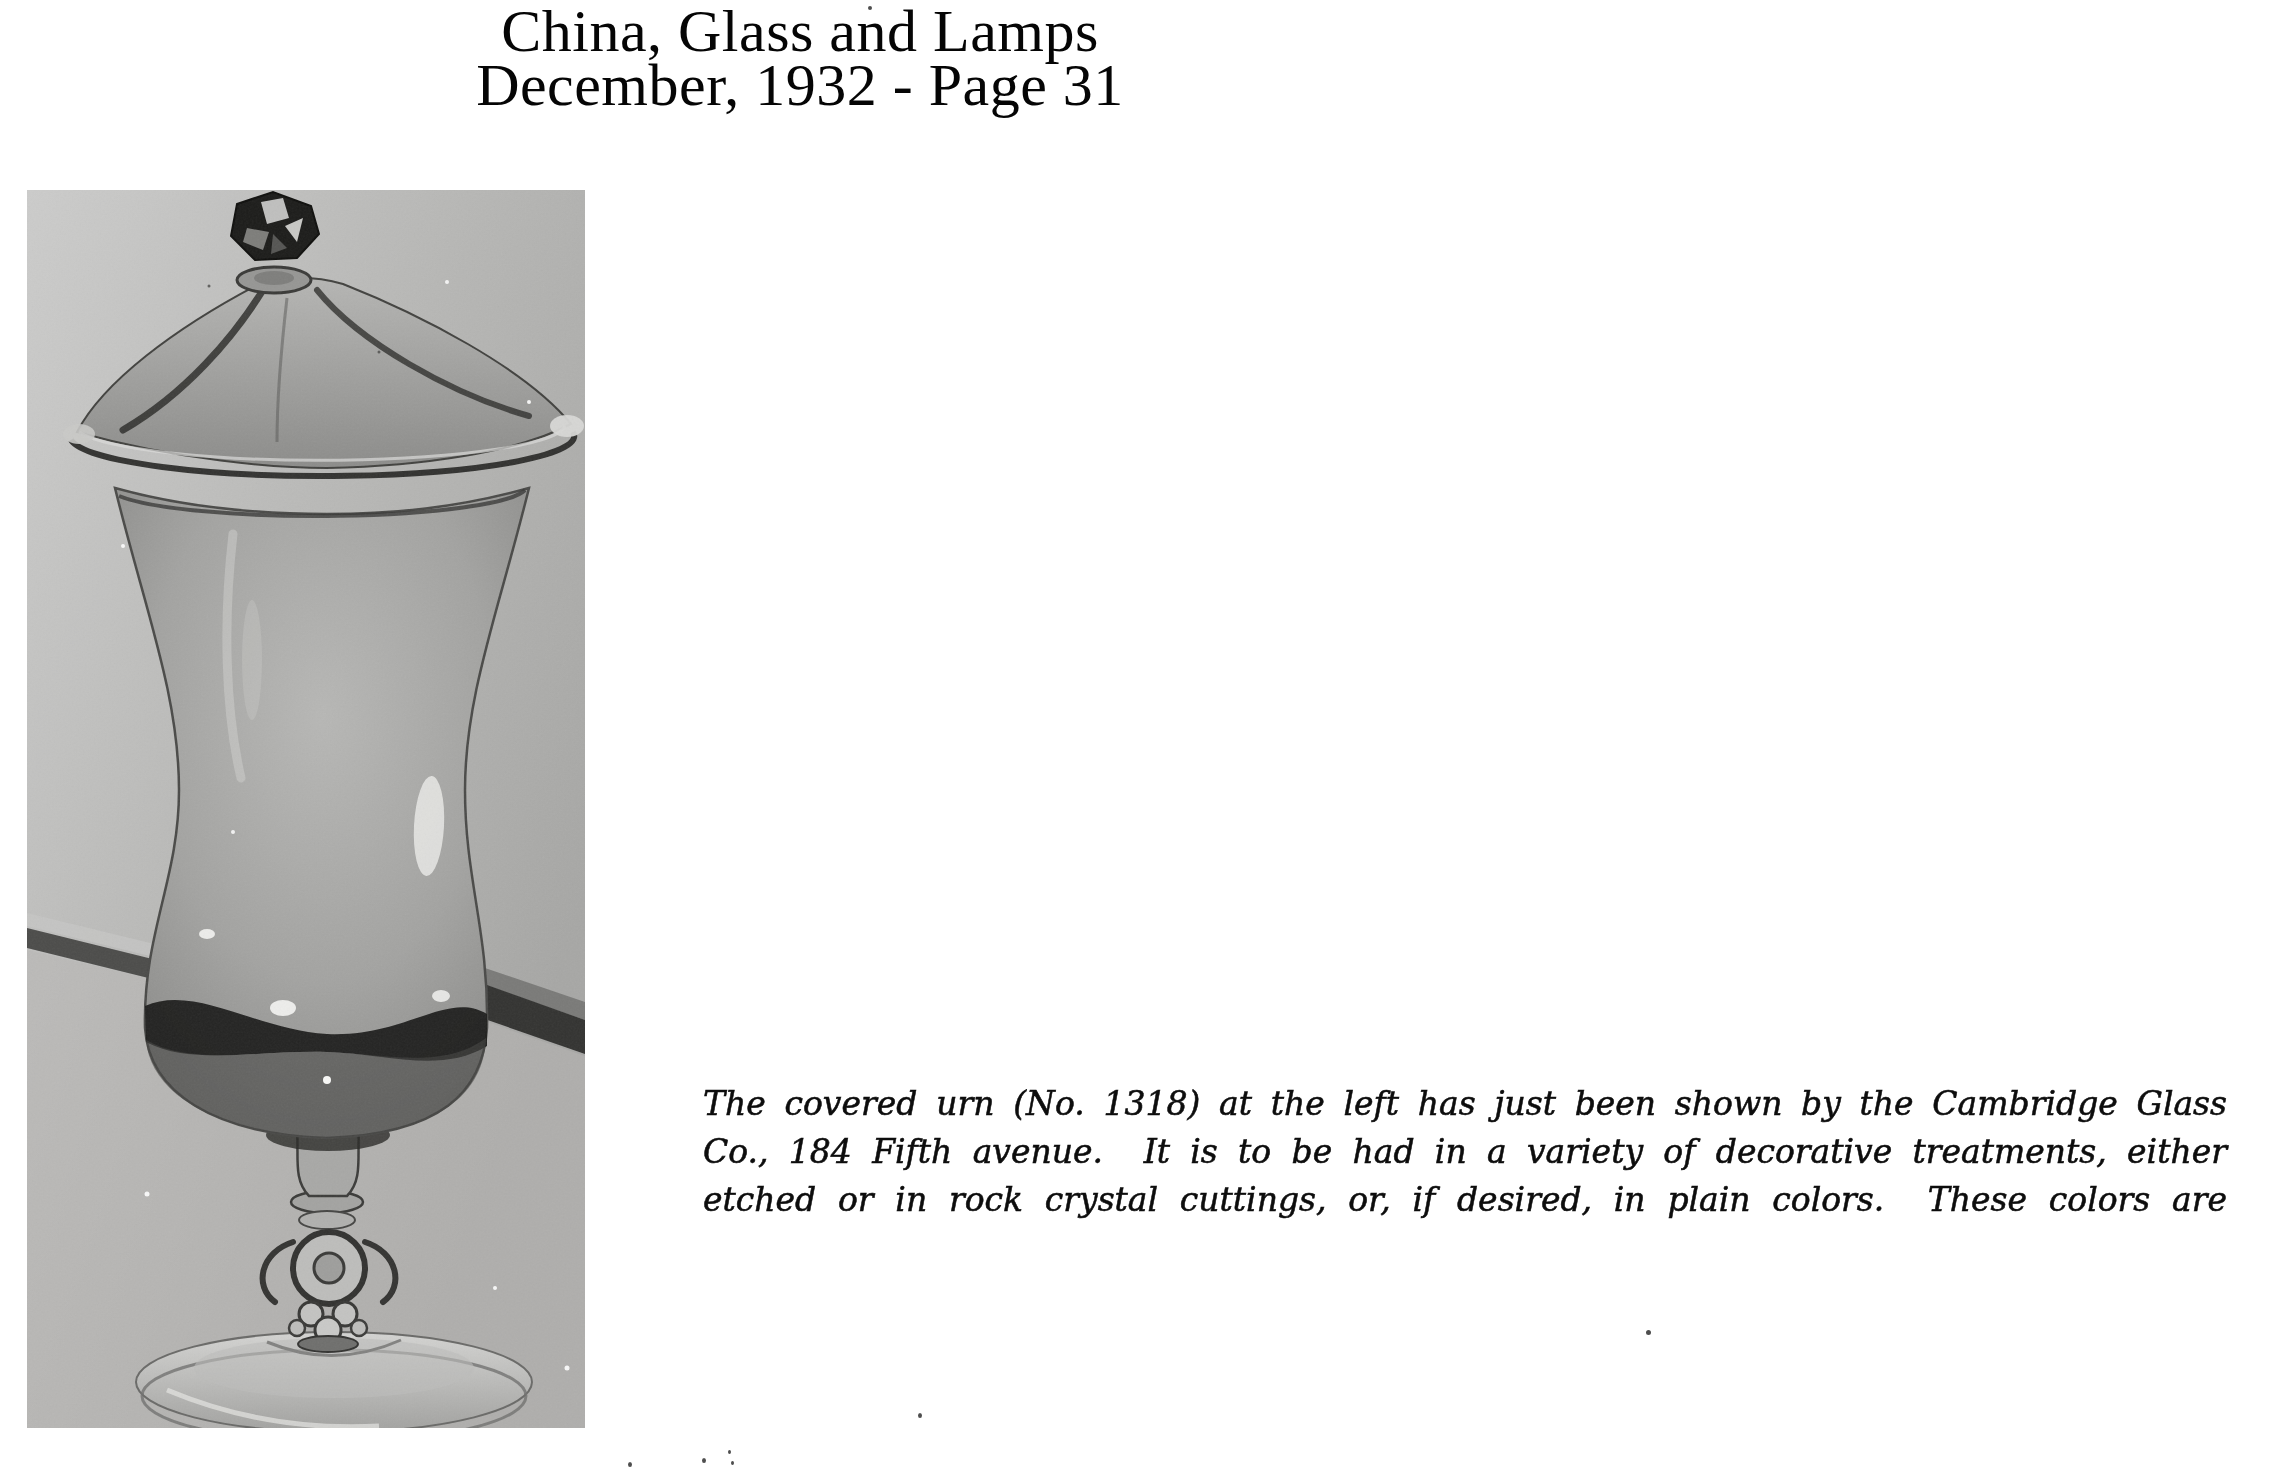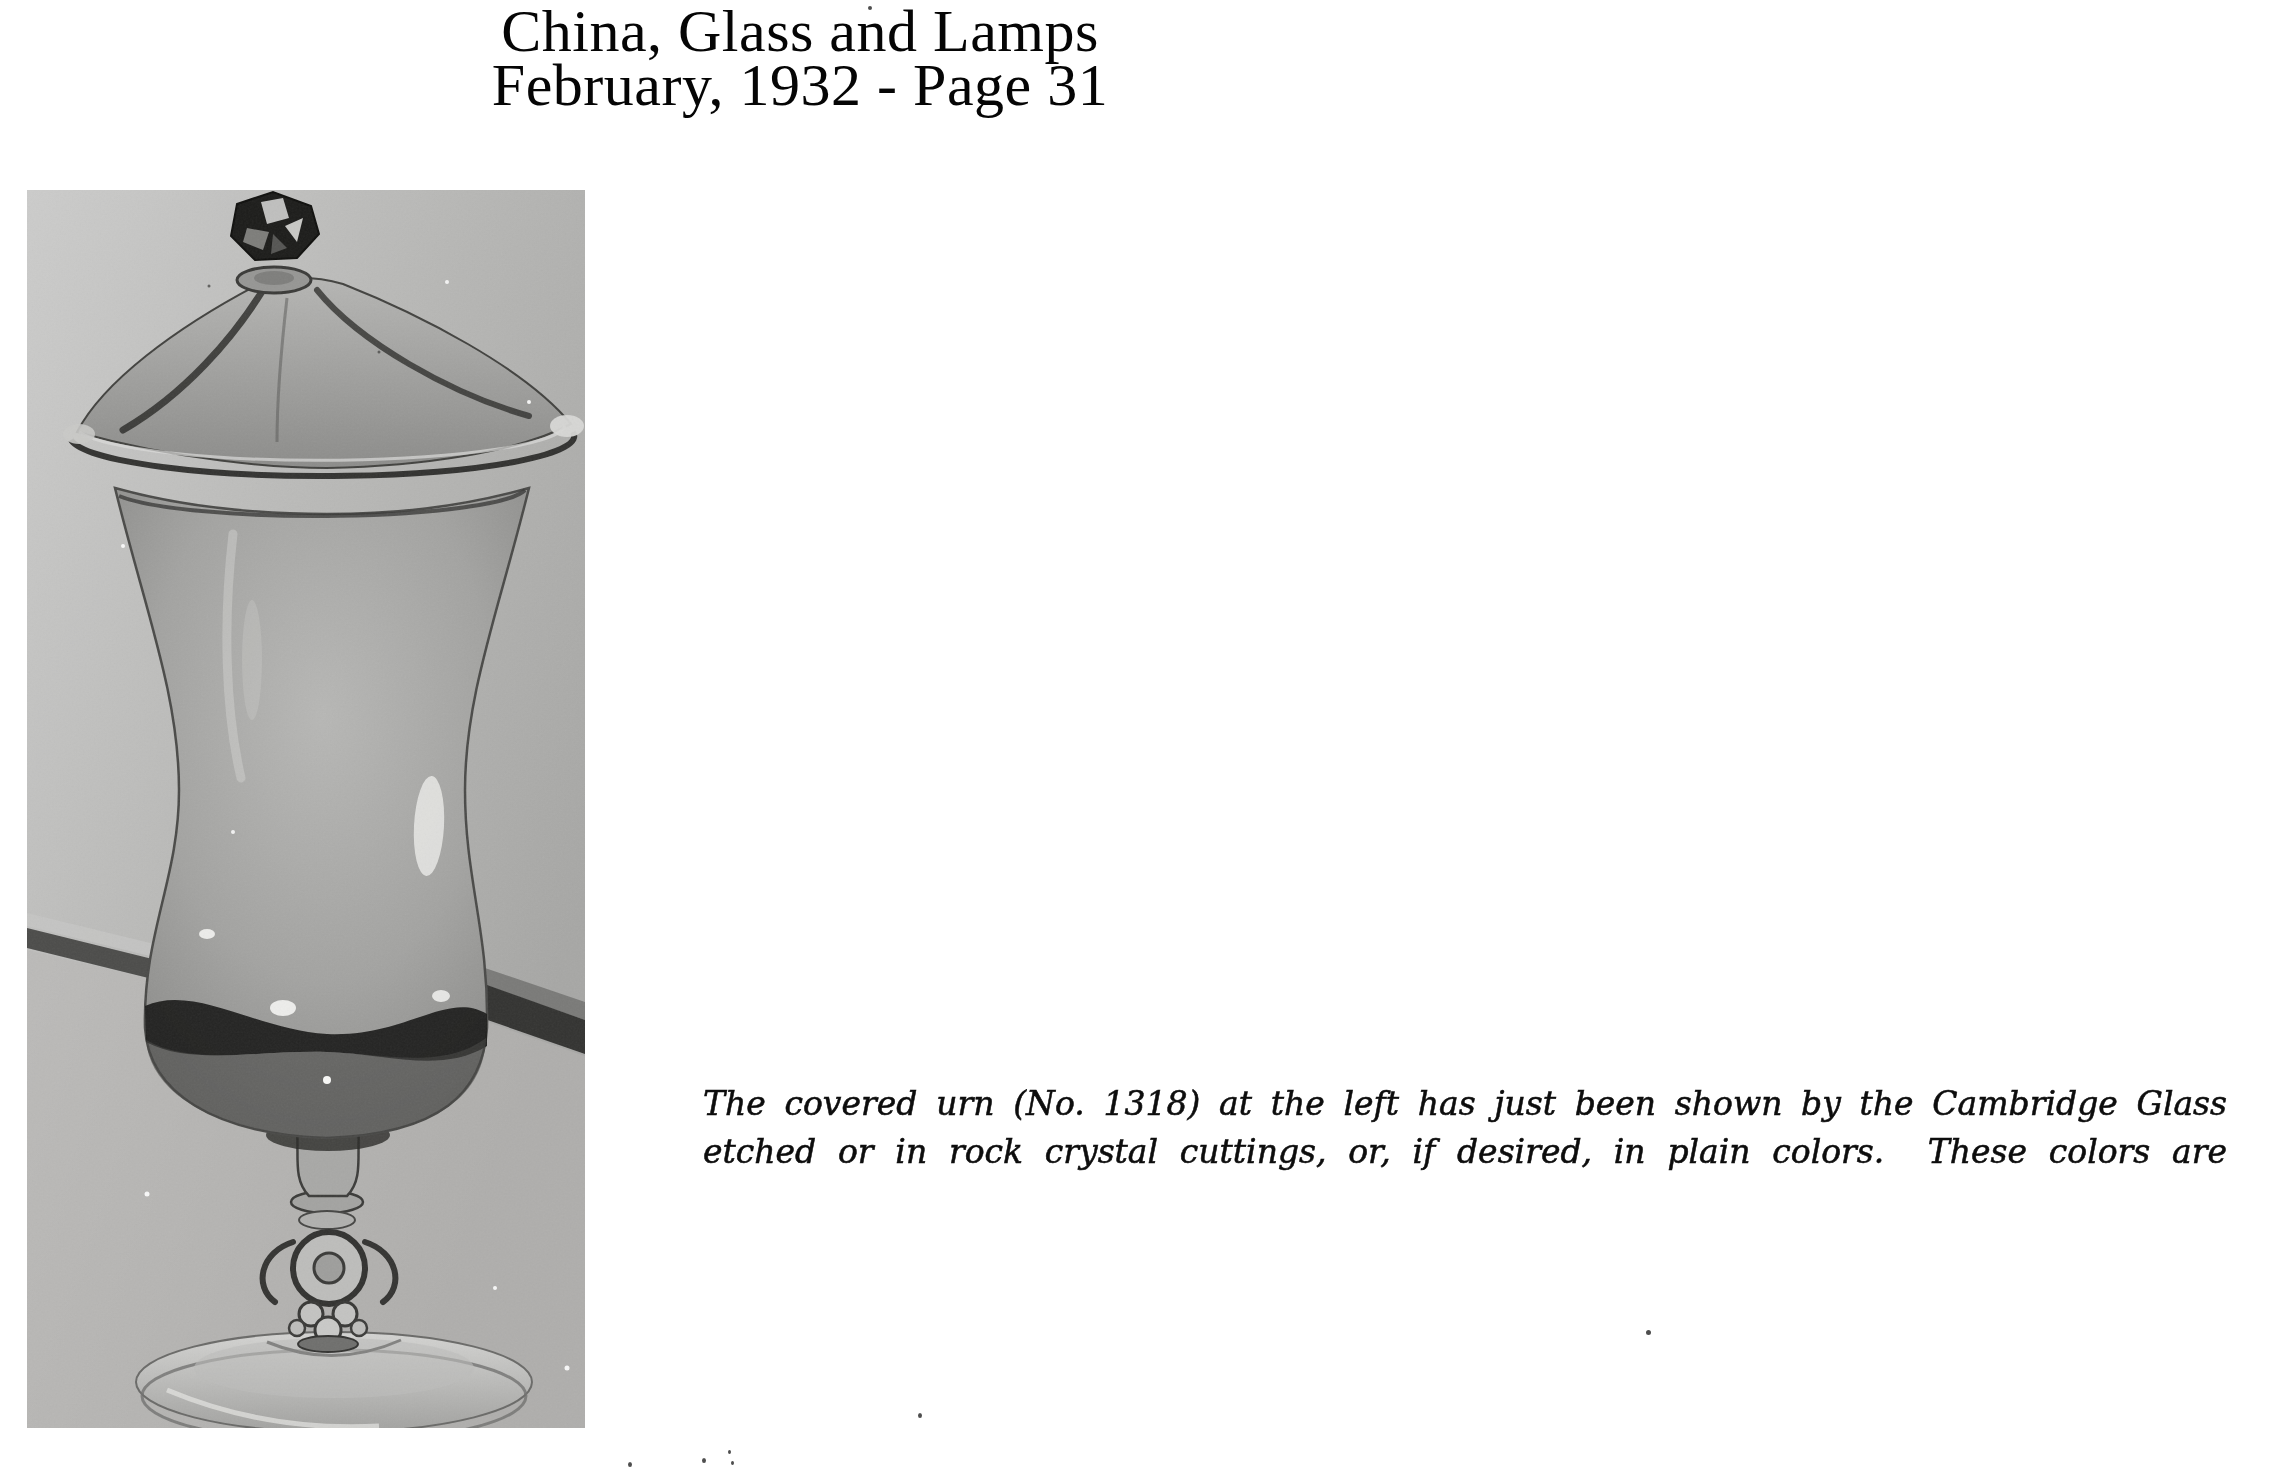--- a/index.html
+++ b/index.html
@@ -42,21 +42,21 @@
     position:absolute;background:#2f2f2f;border-radius:50%;opacity:.85;
   }
 </style>
 </head>
 <body>
 
 <div class="screen">
 
   <div class="header">
     <div class="title">China, Glass and Lamps</div>
-    <div class="subtitle">February, 1932 - Page 31</div>
+    <div class="subtitle">December, 1932 - Page 31</div>
   </div>
 
   <figure class="photo-figure">
     <svg viewBox="0 0 558 1238" xmlns="http://www.w3.org/2000/svg" role="img" aria-label="covered glass urn photograph">
       <defs>
         <linearGradient id="g-bg" x1="0" y1="0" x2="0.9" y2="0.7">
           <stop offset="0" stop-color="#cccccb"></stop>
           <stop offset="0.55" stop-color="#b7b7b5"></stop>
           <stop offset="1" stop-color="#a7a7a5"></stop>
         </linearGradient>
@@ -159,20 +159,21 @@
       <circle cx="420" cy="92" r="2" fill="#ffffff" opacity="0.85"></circle>
       <circle cx="352" cy="162" r="1.5" fill="#555553" opacity="0.9"></circle>
       <circle cx="182" cy="96" r="1.5" fill="#555553" opacity="0.9"></circle>
 
       <rect x="0" y="0" width="558" height="1238" filter="url(#f-grain)" opacity="0.5"></rect>
     </svg>
   </figure>
 
   <div class="caption">
     <div class="cap-line">The covered urn (No. 1318) at the left has just been shown by the Cambridge Glass</div>
+    <div class="cap-line">Co., 184 Fifth avenue.  It is to be had in a variety of decorative treatments, either</div>
     <div class="cap-line">etched or in rock crystal cuttings, or, if desired, in plain colors.  These colors are</div>
   </div>
 
   <div class="speck" style="left:868px;top:6px;width:4px;height:4px;"></div>
   <div class="speck" style="left:1646px;top:1330px;width:5px;height:5px;"></div>
   <div class="speck" style="left:628px;top:1462px;width:4px;height:5px;"></div>
   <div class="speck" style="left:702px;top:1458px;width:4px;height:5px;"></div>
   <div class="speck" style="left:728px;top:1450px;width:3px;height:4px;"></div>
   <div class="speck" style="left:731px;top:1461px;width:3px;height:4px;"></div>
   <div class="speck" style="left:918px;top:1413px;width:4px;height:5px;"></div>

